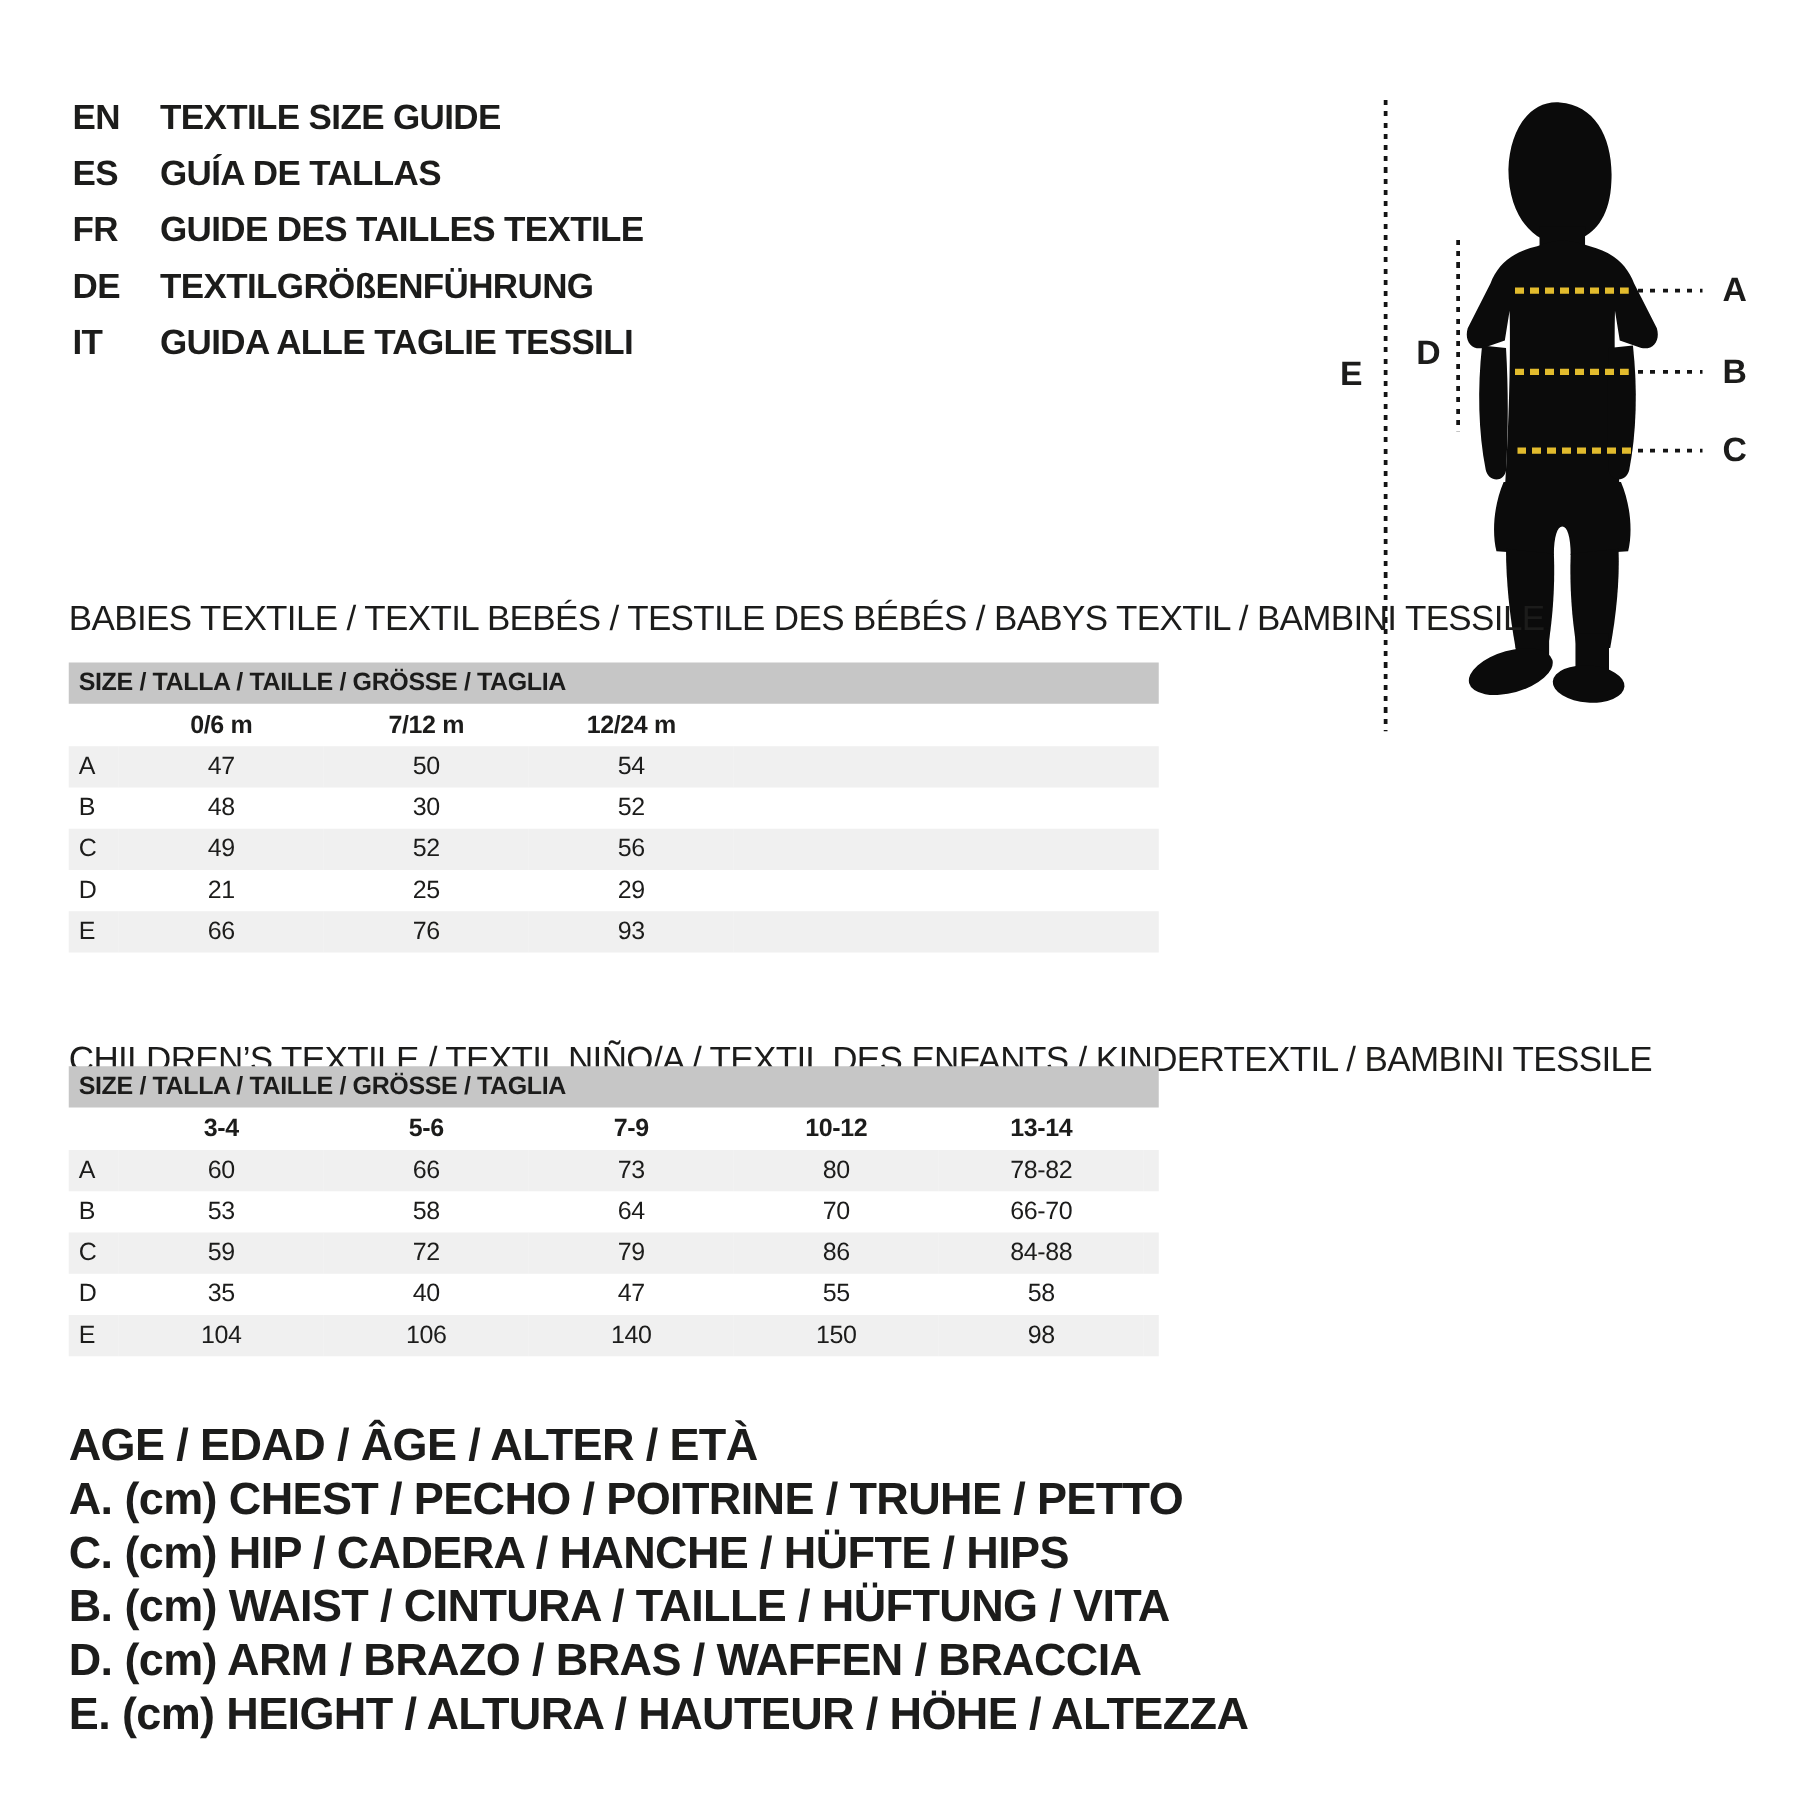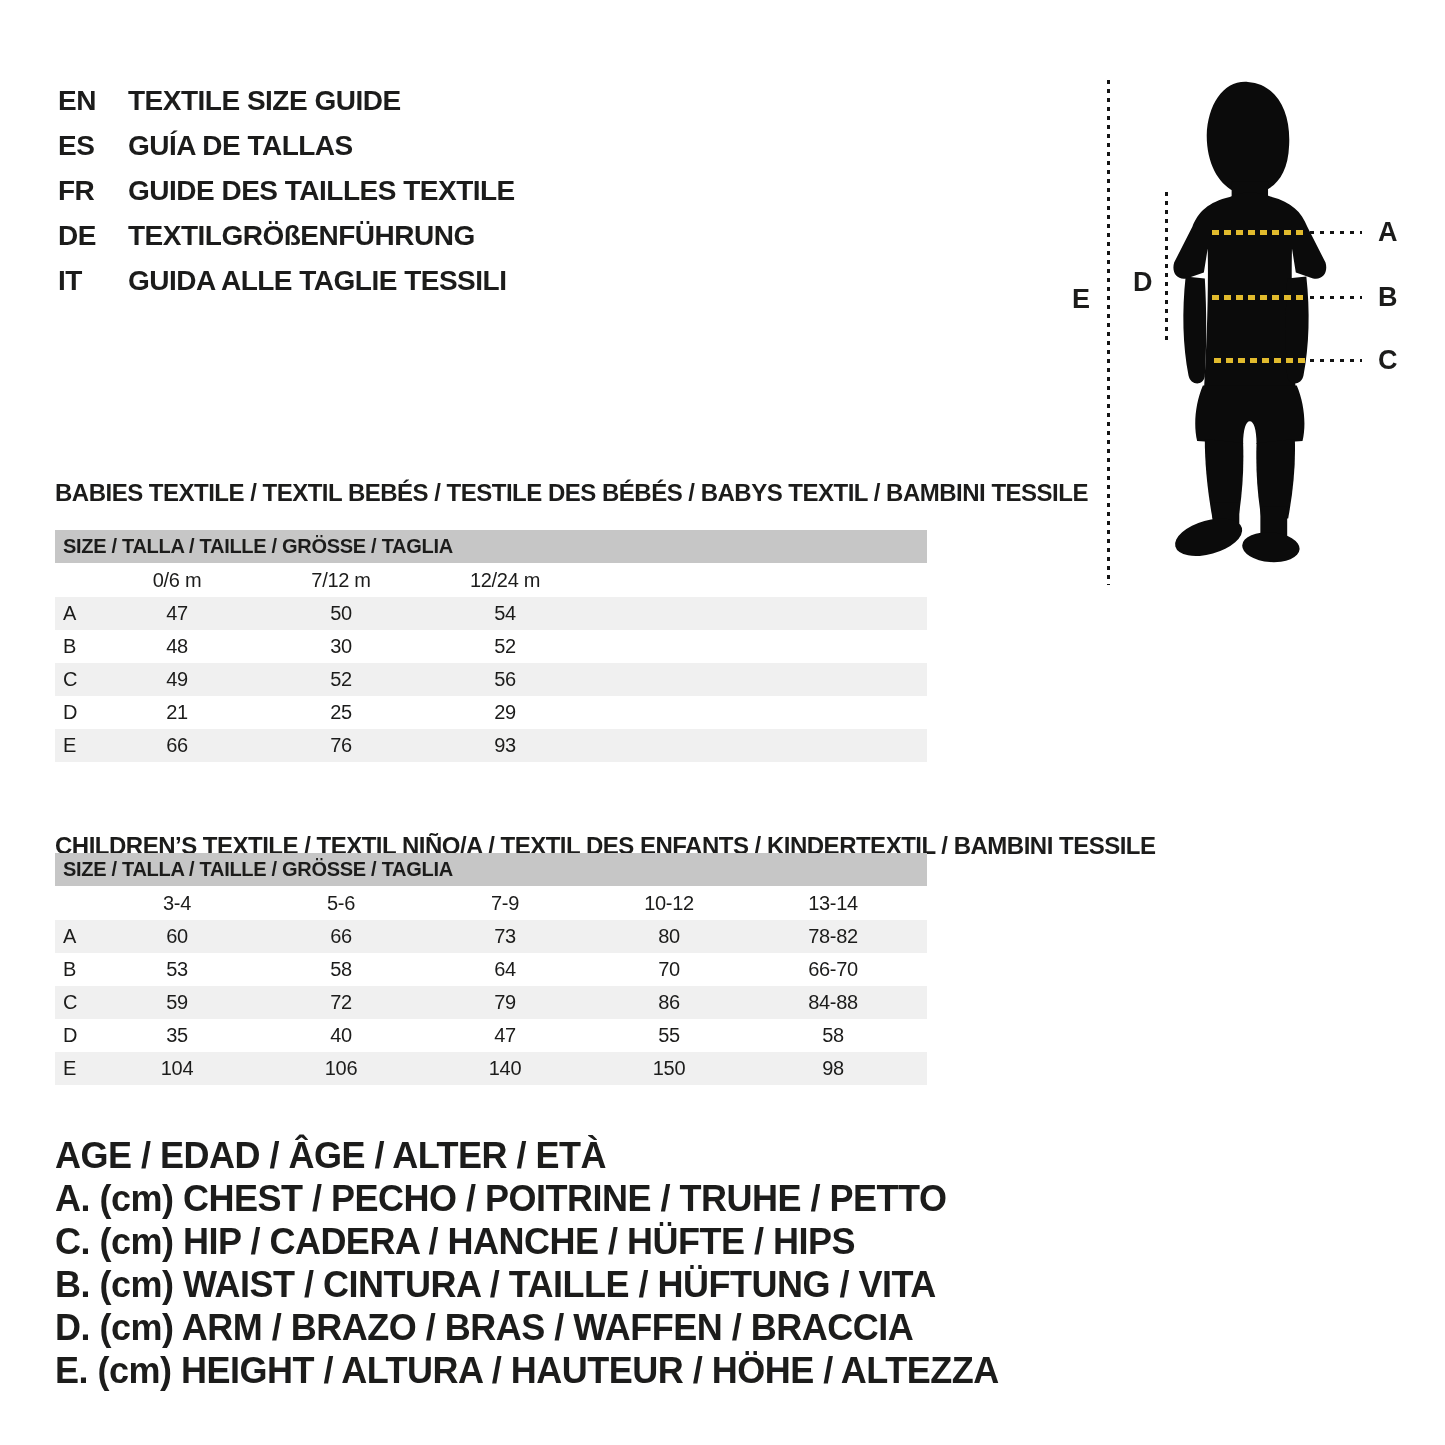--- a/index.html
+++ b/index.html
@@ -9,21 +9,21 @@
     width: 1445px;
     height: 1445px;
     background: #ffffff;
     font-family: "Liberation Sans", sans-serif;
     color: #1c1c1b;
     overflow: hidden;
   }
 
   
   .lang-list { position: absolute; left: 58px; top: 78px; }
-  .lang-row { display: flex; height: 45px; align-items: center; }
+  .lang-row { display: flex; height: 45px; align-items: flex-start; }
   .lang-code, .lang-title {
     font-size: 28px; font-weight: bold; letter-spacing: -0.5px; white-space: nowrap;
   }
   .lang-code { width: 70px; }
 
   
   .figure-area { position: absolute; left: 1040px; top: 60px; width: 405px; height: 545px; }
   .silhouette { position: absolute; left: 115px; top: 18px; width: 182px; height: 496px; }
   .vline {
     position: absolute; width: 3px;
@@ -40,35 +40,35 @@
     background-image: repeating-linear-gradient(to right, #141414 0 4px, transparent 4px 10px);
   }
   .fig-label {
     position: absolute; font-size: 27px; font-weight: bold; line-height: 30px;
     letter-spacing: -0.5px;
   }
 
   
   .section-heading {
     position: absolute; left: 55px;
-    font-size: 24px; font-weight: bold; letter-spacing: -0.5px; white-space: nowrap;
+    font-size: 28px; font-weight: normal; letter-spacing: -0.5px; white-space: nowrap;
   }
 
   
   table.size-table {
     position: absolute; left: 55px; width: 872px;
     border-collapse: collapse; table-layout: fixed;
     font-size: 20px; letter-spacing: -0.3px;
   }
   table.size-table td { padding: 0; vertical-align: middle; }
   tr.bar-row td {
     background: #c6c6c6; font-weight: bold; text-align: left;
     padding-left: 8px; height: 33px;
   }
-  tr.head-row td { height: 34px; text-align: center; font-weight: normal; }
+  tr.head-row td { height: 34px; text-align: center; font-weight: bold; }
   tr.data-row td { height: 33px; text-align: center; font-weight: normal; }
   tr.data-row td.rl { text-align: left; padding-left: 8px; }
   tr.alt td { background: #f0f0f0; }
 
   
   .legend { position: absolute; left: 55px; top: 1134px; }
   .legend-line {
     height: 43px; display: flex; align-items: center;
     font-size: 36px; font-weight: bold; letter-spacing: -0.5px; white-space: nowrap;
   }

